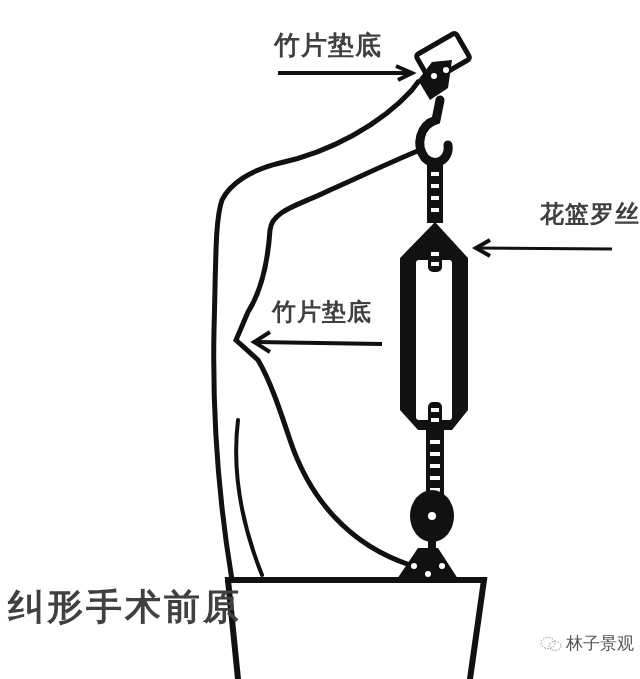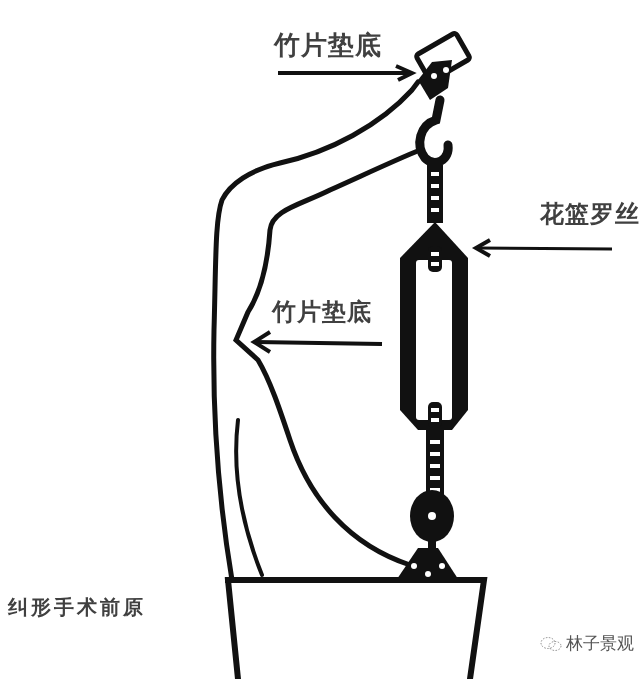--- a/index.html
+++ b/index.html
@@ -2,21 +2,21 @@
 <html><head>
   <meta charset="utf-8">
   <style>
     html, body { margin: 0; padding: 0; background: #ffffff; }
     body { width: 640px; height: 679px; position: relative; overflow: hidden; font-family: "DejaVu Sans", sans-serif; }
     #diagram { position: absolute; left: 0; top: 0; width: 640px; height: 679px; }
     .label { position: absolute; color: #404040; font-weight: bold; white-space: nowrap; letter-spacing: 1px; }
     .lbl-bamboo { left: 274px; top: 28px; font-size: 26px; }
     .lbl-turnbuckle { left: 492px; top: 198px; font-size: 24px; margin-left: 48px; }
     .lbl-notch { left: 272px; top: 296px; font-size: 24px; }
-    .lbl-caption { left: 8px; top: 584px; font-size: 20px; line-height: 46px; letter-spacing: 3px; }
+    .lbl-caption { left: 8px; top: 584px; font-size: 36px; line-height: 46px; letter-spacing: 3px; }
     .watermark { position: absolute; left: 540px; top: 632px; font-size: 17px; color: #555; display: flex; align-items: center; gap: 4px; }
     .watermark .wm-icon { width: 22px; height: 16px; }
   </style>
 </head>
 <body>
 
 <svg id="diagram" viewBox="0 0 640 679" xmlns="http://www.w3.org/2000/svg">
 
   <path d="M 232 580 C 222 520, 212 430, 214 330 C 216 260, 215 220, 222 200 C 230 184, 250 170, 280 163 C 330 152, 380 125, 412 90 L 418 82" fill="none" stroke="#111" stroke-width="5" stroke-linecap="round"></path>
 

